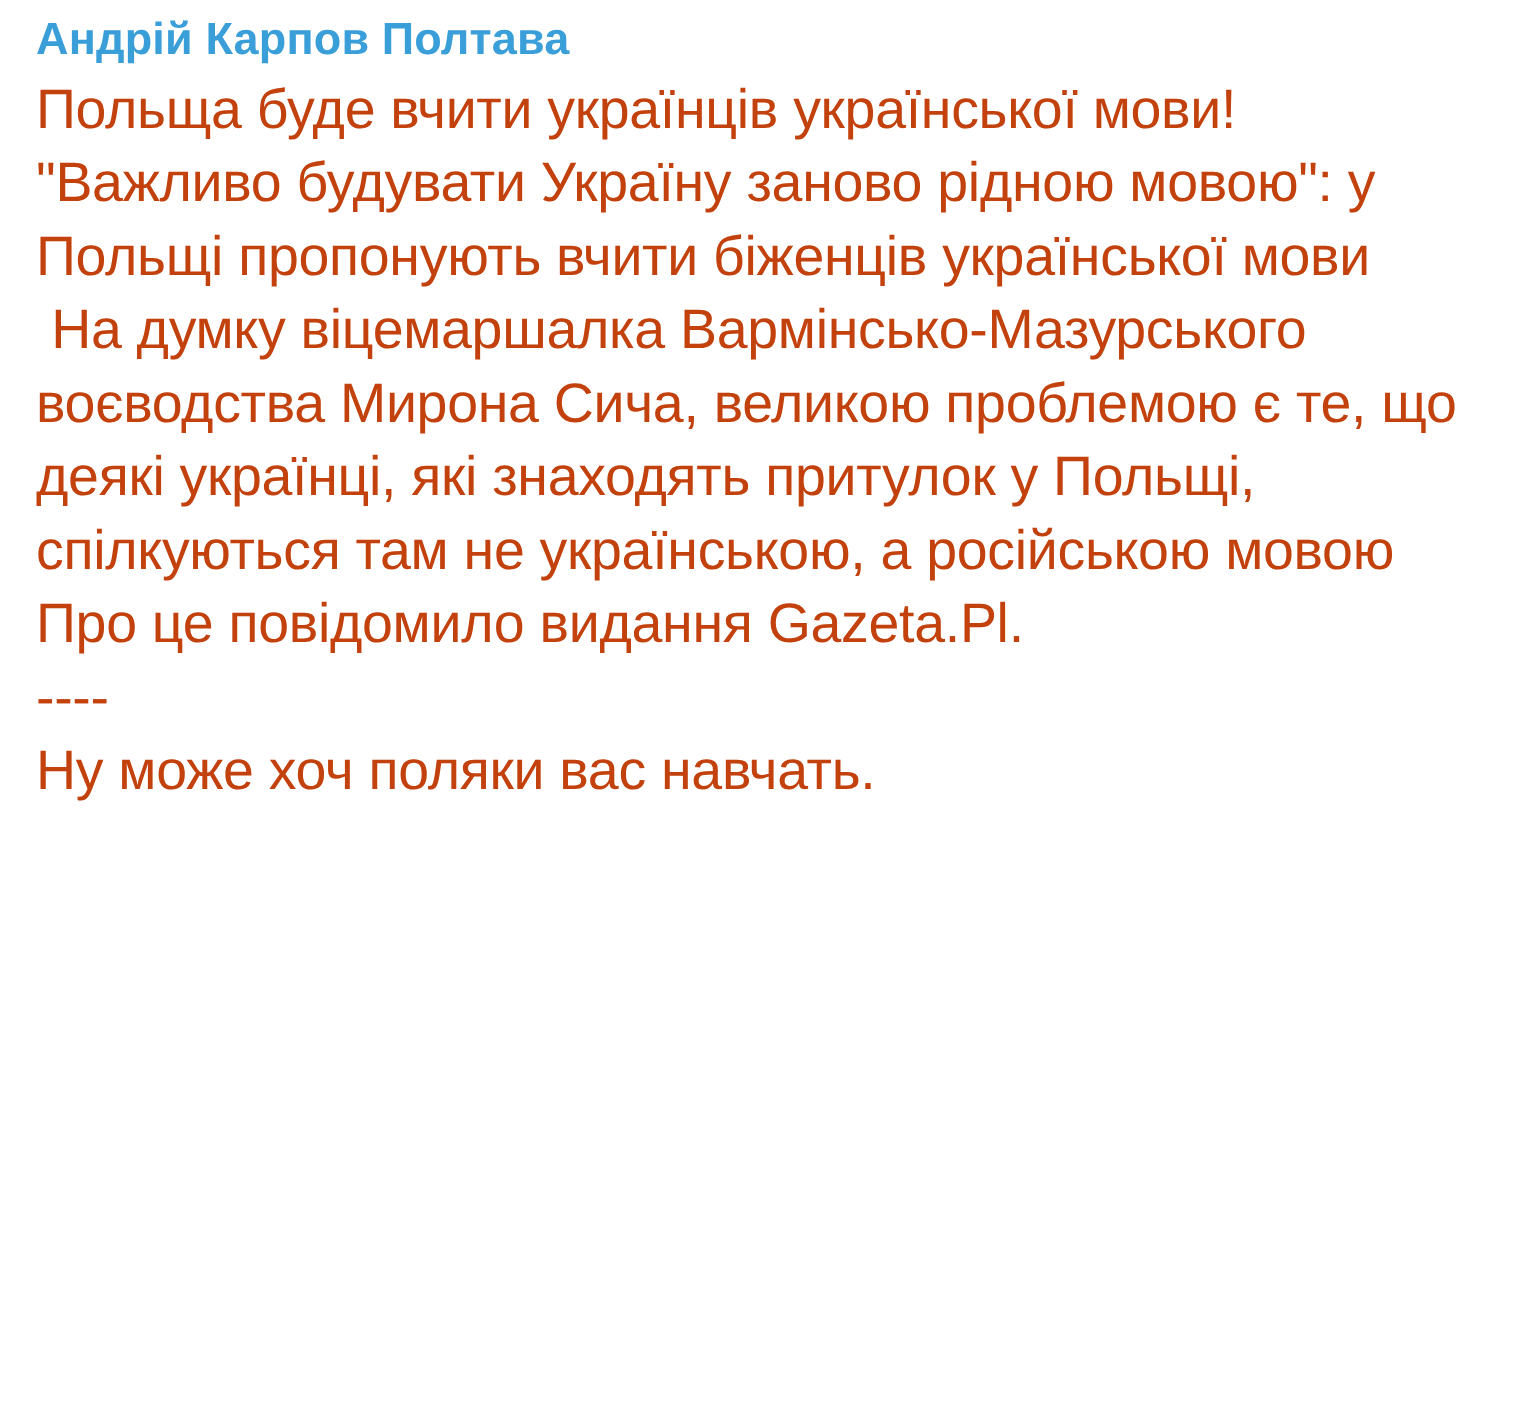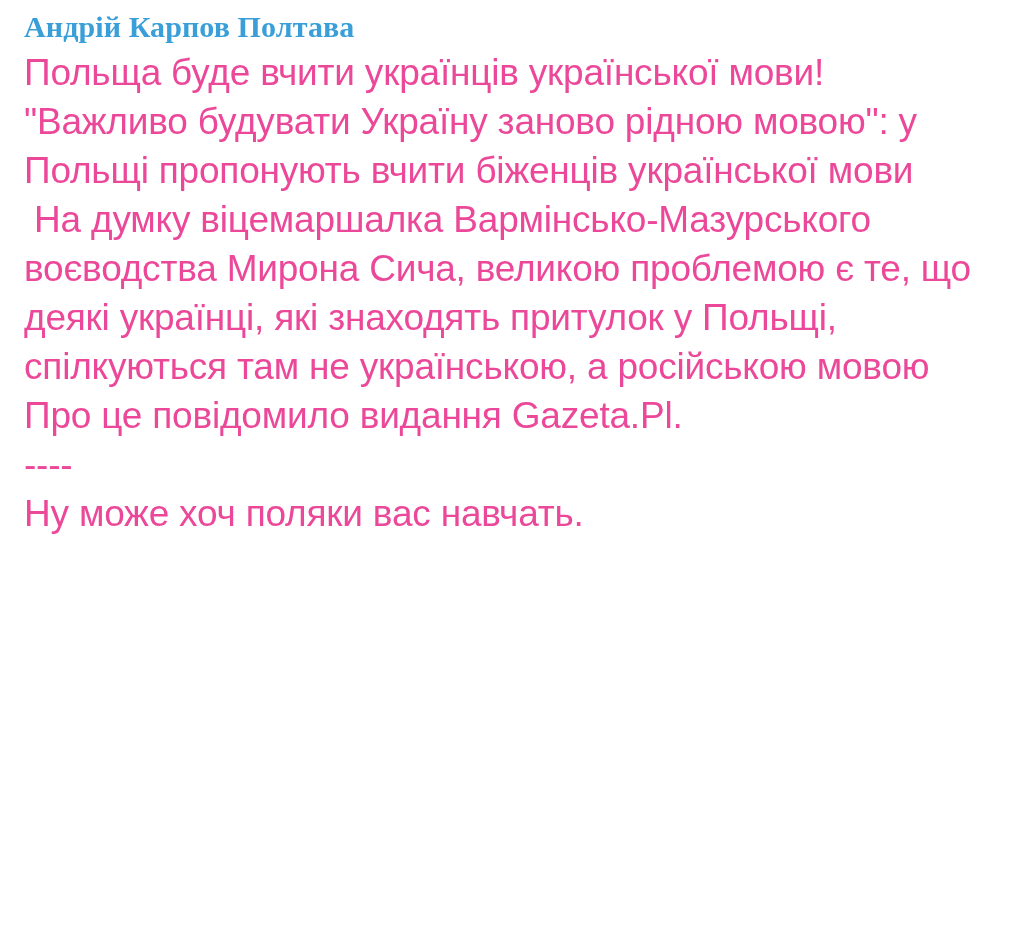--- a/index.html
+++ b/index.html
@@ -23,24 +23,23 @@
     position: relative;
   }
   .author-name {
     color: #3a9fd8;
     font-size: 30px;
     font-weight: 600;
     line-height: 38px;
     letter-spacing: 0.1px;
     margin: 0 0 2px 2px;
     white-space: nowrap;
-    font-family: Liberation Serif, serif;
   }
   .message-text {
-    color: #ec4899;
+    color: #c2410c;
     font-size: 37px;
     line-height: 49px;
     letter-spacing: -0.2px;
     margin: 0 0 0 2px;
     white-space: pre-wrap;
     word-wrap: break-word;
   }
 </style>
 </head>
 <body>

